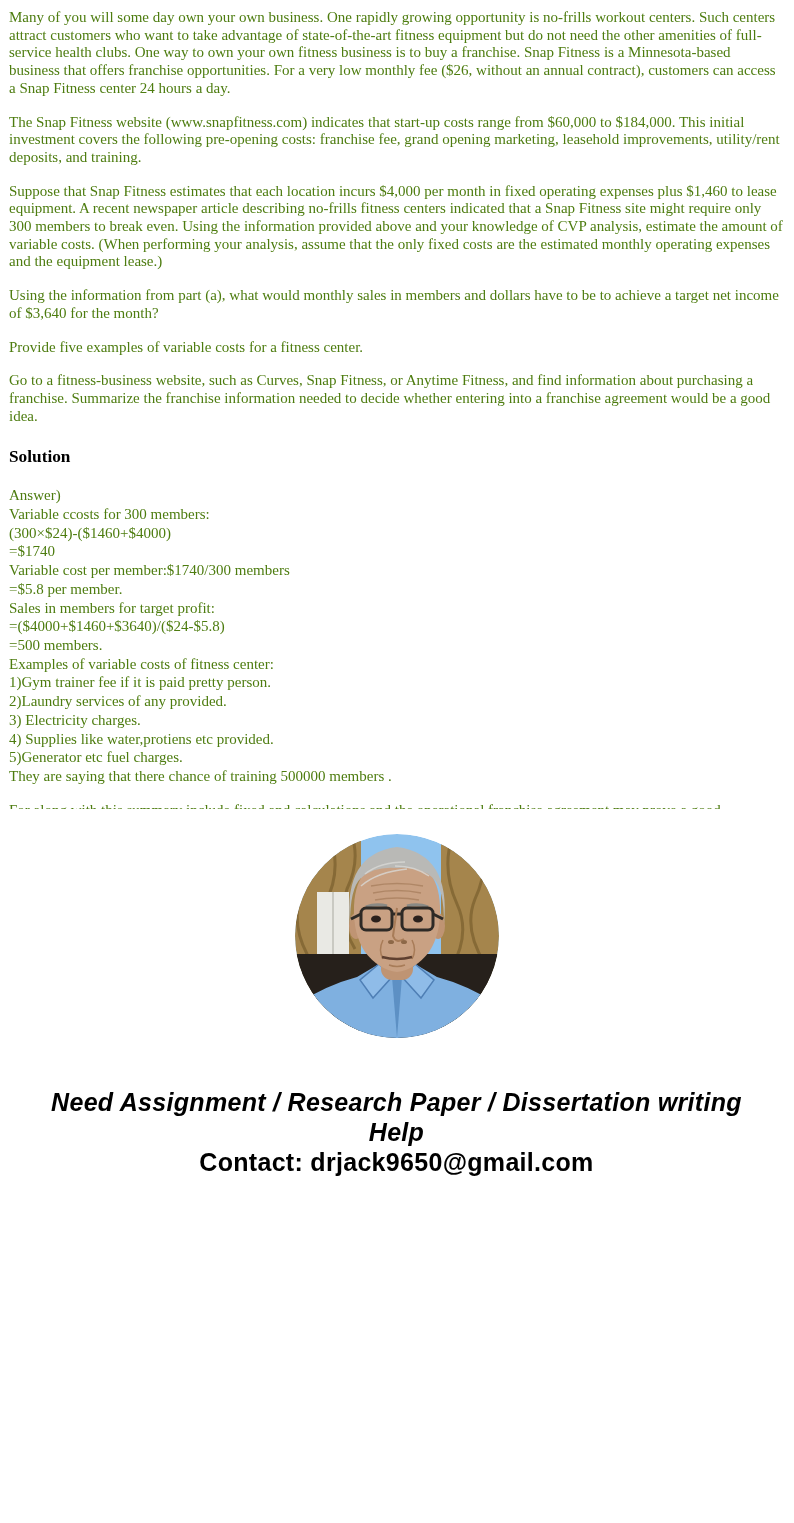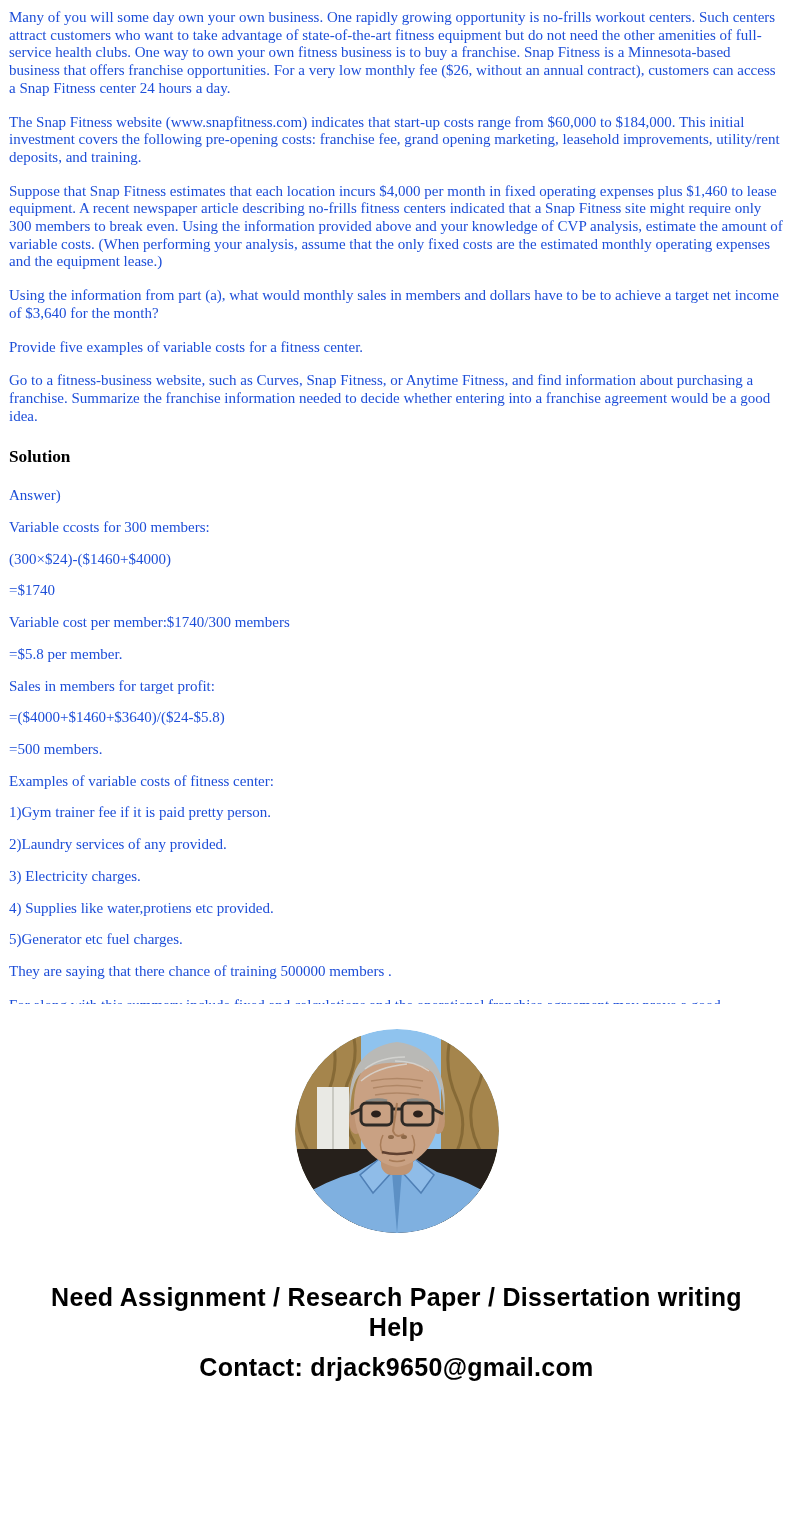--- a/index.html
+++ b/index.html
@@ -11,30 +11,30 @@
     background: #ffffff;
     color: #000000;
     font-family: "Liberation Serif", serif;
     padding: 9px 10px 28px 9px;
     overflow: hidden;
   }
   .doc p {
     font-size: 15px;
     line-height: 17.7px;
     margin: 16px 0;
-    color: #1d4ed8;
+    color: #4d7c0f;
   }
   .doc p:first-child { margin-top: 0; }
   .doc h3 {
     font-family: "Liberation Serif", serif;
     font-size: 17.3px;
     font-weight: bold;
     margin: 22px 0 20px 0;
   }
-  .sol p { margin: 14px 0; }
+  .sol p { margin: 1px 0; }
   .clipped-line {
     height: 7px;
     overflow: hidden;
     margin-top: 16px;
   }
   .clipped-line p { margin: 0; }
   .avatar-wrap {
     margin-top: 25px;
     display: flex;
     justify-content: center;
@@ -43,21 +43,21 @@
   .footer {
     margin-top: 49px;
     text-align: center;
     font-family: "Liberation Sans", "DejaVu Sans", sans-serif;
     font-weight: bold;
     font-size: 25px;
     line-height: 30px;
     letter-spacing: 0.3px;
     color: #000;
   }
-  .footer .heading { max-width: 745px; margin: 10px auto; }
+  .footer .heading { max-width: 745px; margin: 0 auto; font-style: italic; }
 </style>
 </head>
 <body>
 
 <div class="page">
   <div class="doc">
     <p>Many of you will some day own your own business. One rapidly growing opportunity is no-frills workout centers. Such centers attract customers who want to take advantage of state-of-the-art fitness equipment but do not need the other amenities of full-service health clubs. One way to own your own fitness business is to buy a franchise. Snap Fitness is a Minnesota-based business that offers franchise opportunities. For a very low monthly fee ($26, without an annual contract), customers can access a Snap Fitness center 24 hours a day.</p>
     <p>The Snap Fitness website (www.snapfitness.com) indicates that start-up costs range from $60,000 to $184,000. This initial investment covers the following pre-opening costs: franchise fee, grand opening marketing, leasehold improvements, utility/rent deposits, and training.</p>
     <p>Suppose that Snap Fitness estimates that each location incurs $4,000 per month in fixed operating expenses plus $1,460 to lease equipment. A recent newspaper article describing no-frills fitness centers indicated that a Snap Fitness site might require only 300 members to break even. Using the information provided above and your knowledge of CVP analysis, estimate the amount of variable costs. (When performing your analysis, assume that the only fixed costs are the estimated monthly operating expenses and the equipment lease.)</p>
     <p>Using the information from part (a), what would monthly sales in members and dollars have to be to achieve a target net income of $3,640 for the month?</p>

